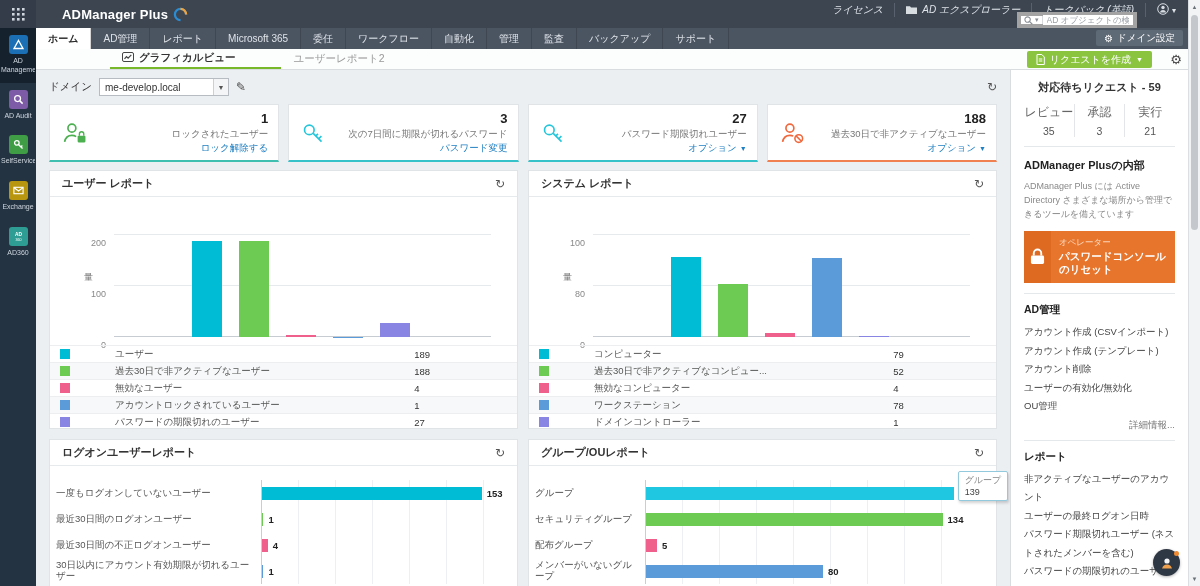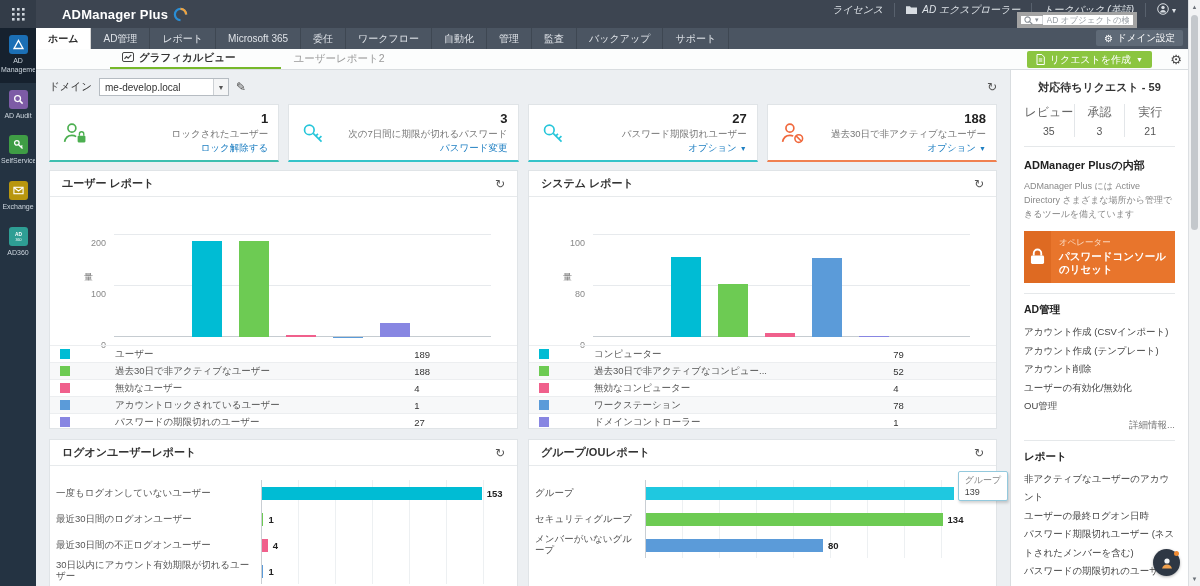--- a/index.html
+++ b/index.html
@@ -490,20 +490,27 @@
               </div>
             </div>
             <div class="hrow">
               <div class="hlabel" style="width: 110px;">セキュリティグループ</div>
               <div class="htrack">
                 <div class="hbar" style="width: 89.3333%; background: rgb(109, 203, 83);"></div>
                 <span class="hval">134</span>
               </div>
             </div>
             <div class="hrow">
+              <div class="hlabel" style="width: 110px;">配布グループ</div>
+              <div class="htrack">
+                <div class="hbar" style="width: 3.33333%; background: rgb(240, 96, 140);"></div>
+                <span class="hval">5</span>
+              </div>
+            </div>
+            <div class="hrow">
               <div class="hlabel" style="width: 110px;">メンバーがいないグループ</div>
               <div class="htrack">
                 <div class="hbar" style="width: 53.3333%; background: rgb(91, 155, 217);"></div>
                 <span class="hval">80</span>
               </div>
             </div>
           </div>
       </section>
     </div>
   </main>

